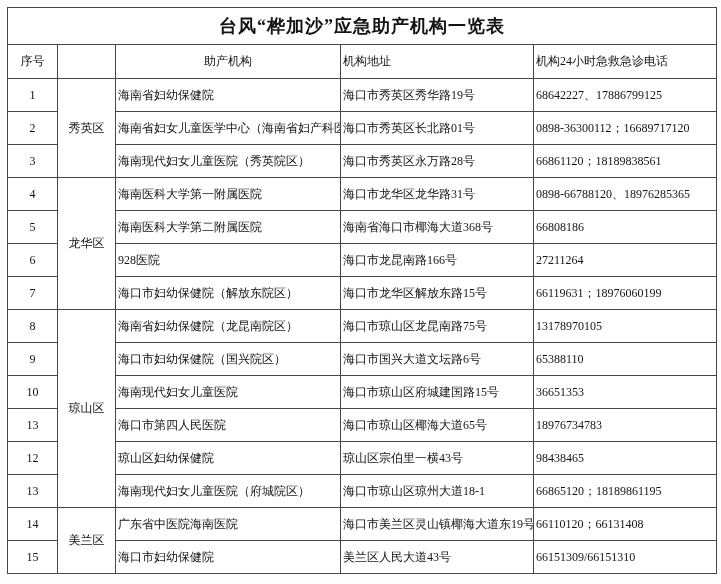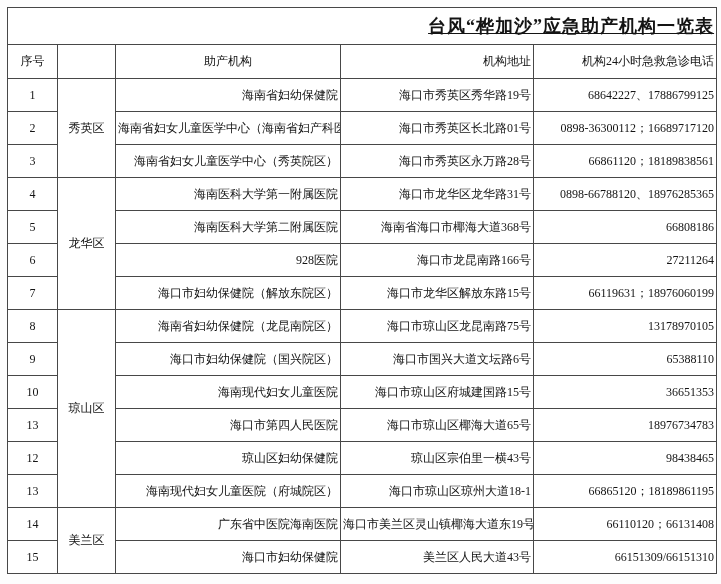--- a/index.html
+++ b/index.html
@@ -29,28 +29,27 @@
     font-weight: normal;
     padding: 0 2px;
     overflow: hidden;
     white-space: nowrap;
     vertical-align: middle;
   }
   tr.title-row th {
     height: 37px;
     font-size: 18px;
     font-weight: bold;
-    text-align: right;
+    text-align: center;
     letter-spacing: 1px;
-    text-decoration: underline;
   }
   tr.header-row th { height: 34px; }
   tr.data-row td { height: 33px; }
   .c-center { text-align: center; margin-top: 30px; }
-  .c-left { text-align: right; padding-left: 5px; }
+  .c-left { text-align: left; padding-left: 5px; }
   col.no-col       { width: 50px; }
   col.district-col { width: 58px; }
   col.inst-col     { width: 225px; }
   col.addr-col     { width: 193px; }
   col.phone-col    { width: 183px; }
 </style>
 </head>
 <body>
 
 <div class="page">
@@ -84,21 +83,21 @@
       <td class="c-left">68642227、17886799125</td>
     </tr>
     <tr class="data-row">
       <td class="c-center">2</td>
       <td class="c-left">海南省妇女儿童医学中心（海南省妇产科医院）</td>
       <td class="c-left">海口市秀英区长北路01号</td>
       <td class="c-left">0898-36300112；16689717120</td>
     </tr>
     <tr class="data-row">
       <td class="c-center">3</td>
-      <td class="c-left">海南省妇女儿童医学中心（秀英院区）</td>
+      <td class="c-left">海南现代妇女儿童医院（秀英院区）</td>
       <td class="c-left">海口市秀英区永万路28号</td>
       <td class="c-left">66861120；18189838561</td>
     </tr>
 
     <tr class="data-row">
       <td class="c-center">4</td>
       <td class="c-center" rowspan="4">龙华区</td>
       <td class="c-left">海南医科大学第一附属医院</td>
       <td class="c-left">海口市龙华区龙华路31号</td>
       <td class="c-left">0898-66788120、18976285365</td>

